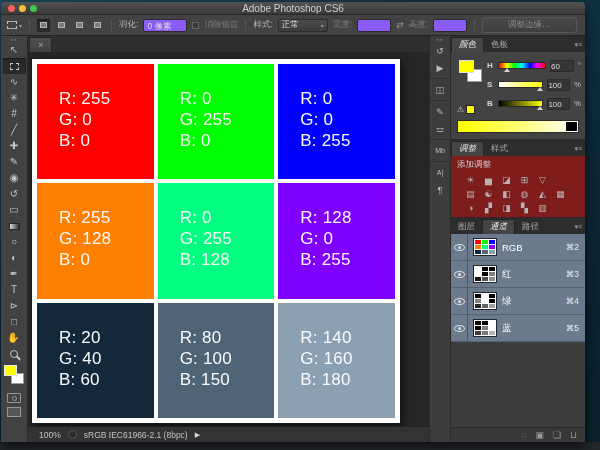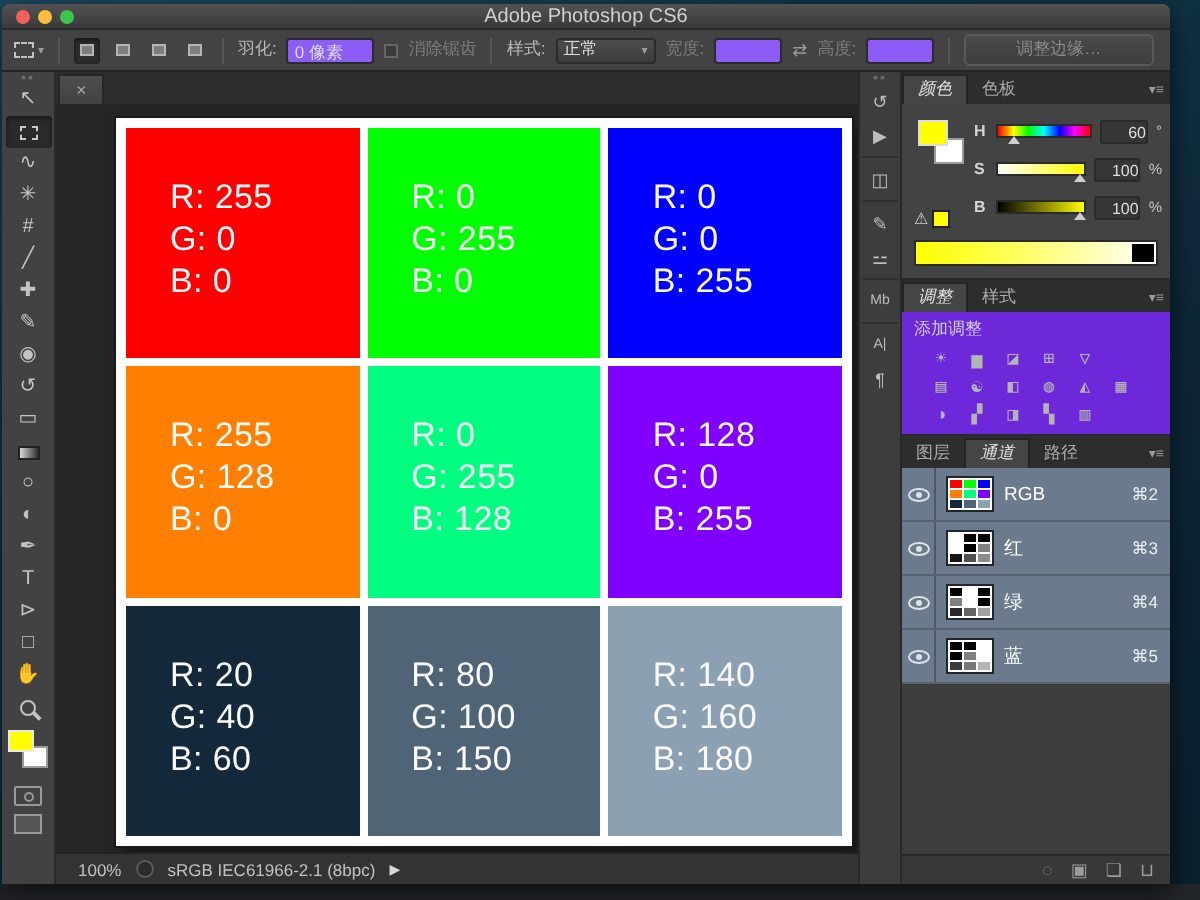--- a/index.html
+++ b/index.html
@@ -62,21 +62,21 @@
   .qm-icon i { width:5px; height:5px; border:1px solid #999; border-radius:50%; display:block; }
   .sm-icon { width:14px; height:10px; border:1px solid #999; background:#565656; margin:2px 0; }
 
   
   .canvas-col { flex:1; display:flex; flex-direction:column; min-width:0; }
   .tabbar { height:16px; background:#2e2e2e; display:flex; align-items:flex-end; padding-left:1px; }
   .doctab { height:15px; background:linear-gradient(#4e4e4e,#424242); border:1px solid #262626; border-bottom:none;
     display:flex; align-items:center; gap:5px; padding:0 8px; font-size:8.5px; color:#cfcfcf; }
   .tab-close { color:#a5a5a5; font-size:9px; }
   .viewport { flex:1; background:#262626; position:relative; overflow:hidden; }
-  .document { position:absolute; left:30px; top:7px; width:368px; height:364px; background:#ffffff;
+  .document { position:absolute; left:4px; top:7px; width:368px; height:364px; background:#ffffff;
     padding:5px; box-shadow:0 0 0 1px #191919, 3px 4px 8px rgba(0,0,0,.55); }
   .grid { width:100%; height:100%; display:grid; grid-template-columns:repeat(3,1fr);
     grid-template-rows:repeat(3,1fr); gap:4px; }
   .cell { padding:24px 0 0 22px; color:#fafafa; font-size:17px; line-height:21px; letter-spacing:.2px; }
 
   .statusbar { height:16px; background:#333333; border-top:1px solid #212121; display:flex; align-items:center;
     gap:7px; padding:0 11px; font-size:8.5px; color:#c2c2c2; }
   .status-chip { width:9px; height:9px; border-radius:50%; border:1px solid #5a5a5a; background:#2b2b2b; }
   .status-arrow { color:#d8d8d8; font-size:7px; }
 
@@ -103,27 +103,27 @@
   .cp-rows { position:absolute; left:36px; top:7px; right:4px; }
   .cp-row { display:flex; align-items:center; gap:4px; height:13px; margin-bottom:6px; }
   .cp-label { width:7px; font-size:8px; color:#d5d5d5; font-weight:bold; }
   .cp-slider { position:relative; width:48px; height:7px; border:1px solid #2a2a2a; }
   .sl-0 { background:linear-gradient(90deg,#f00,#ff0 17%,#0f0 33%,#0ff 50%,#00f 67%,#f0f 83%,#f00); }
   .sl-1 { background:linear-gradient(90deg,#ffffff,#ffff00); }
   .sl-2 { background:linear-gradient(90deg,#000000,#ffff00); }
   .cp-marker { position:absolute; bottom:-4px; width:0; height:0; margin-left:-3px;
     border-left:3px solid transparent; border-right:3px solid transparent; border-bottom:4px solid #cfcfcf; }
   .cp-val { width:24px; height:12px; background:#363636; border:1px solid #2a2a2a; border-radius:1px;
-    color:#ddd; font-size:8px; text-align:right; line-height:11px; }
+    color:#ddd; font-size:8px; text-align:left; line-height:11px; }
   .cp-unit { font-size:7.5px; color:#c5c5c5; }
   .cp-ramp { position:absolute; left:6px; right:6px; bottom:6px; height:13px; border:1px solid #2a2a2a;
     background:linear-gradient(90deg,#ffff00 0%,#ffff66 45%,#ffffff 100%); }
   .cp-ramp .blk { position:absolute; right:1px; top:1px; bottom:1px; width:11px; background:#000; }
 
-  .adj-body { height:62px; background:#6d28d9; border-bottom:1px solid #2a2a2a; padding:3px 6px; flex:none;font-family:Liberation Mono, monospace; }
+  .adj-body { height:62px; background:#7f1d1d; border-bottom:1px solid #2a2a2a; padding:3px 6px; flex:none; }
   .adj-label { font-size:8.5px; color:#cfcfcf; margin-bottom:2px; }
   .adj-row { display:flex; gap:3px; margin-bottom:1px; padding-left:6px; }
   .adj-icon { width:15px; height:13px; display:flex; align-items:center; justify-content:center;
     color:#b4b4b4; font-size:9px; }
 
   .layers-body { flex:1; display:flex; flex-direction:column; background:#3d3d3d; min-height:0; }
   .chrow { height:27px; background:#6b7a8c; border-bottom:1px solid #56636f; display:flex; align-items:center; flex:none; }
   .eyebox { width:17px; height:100%; border-right:1px solid rgba(0,0,0,.28); display:flex; align-items:center; justify-content:center; }
   .eye { position:relative; width:11px; height:7px; border:1px solid #dfe3e8; border-radius:50%; }
   .eye::after { content:""; position:absolute; left:3px; top:1px; width:3px; height:3px; background:#dfe3e8; border-radius:50%; }

